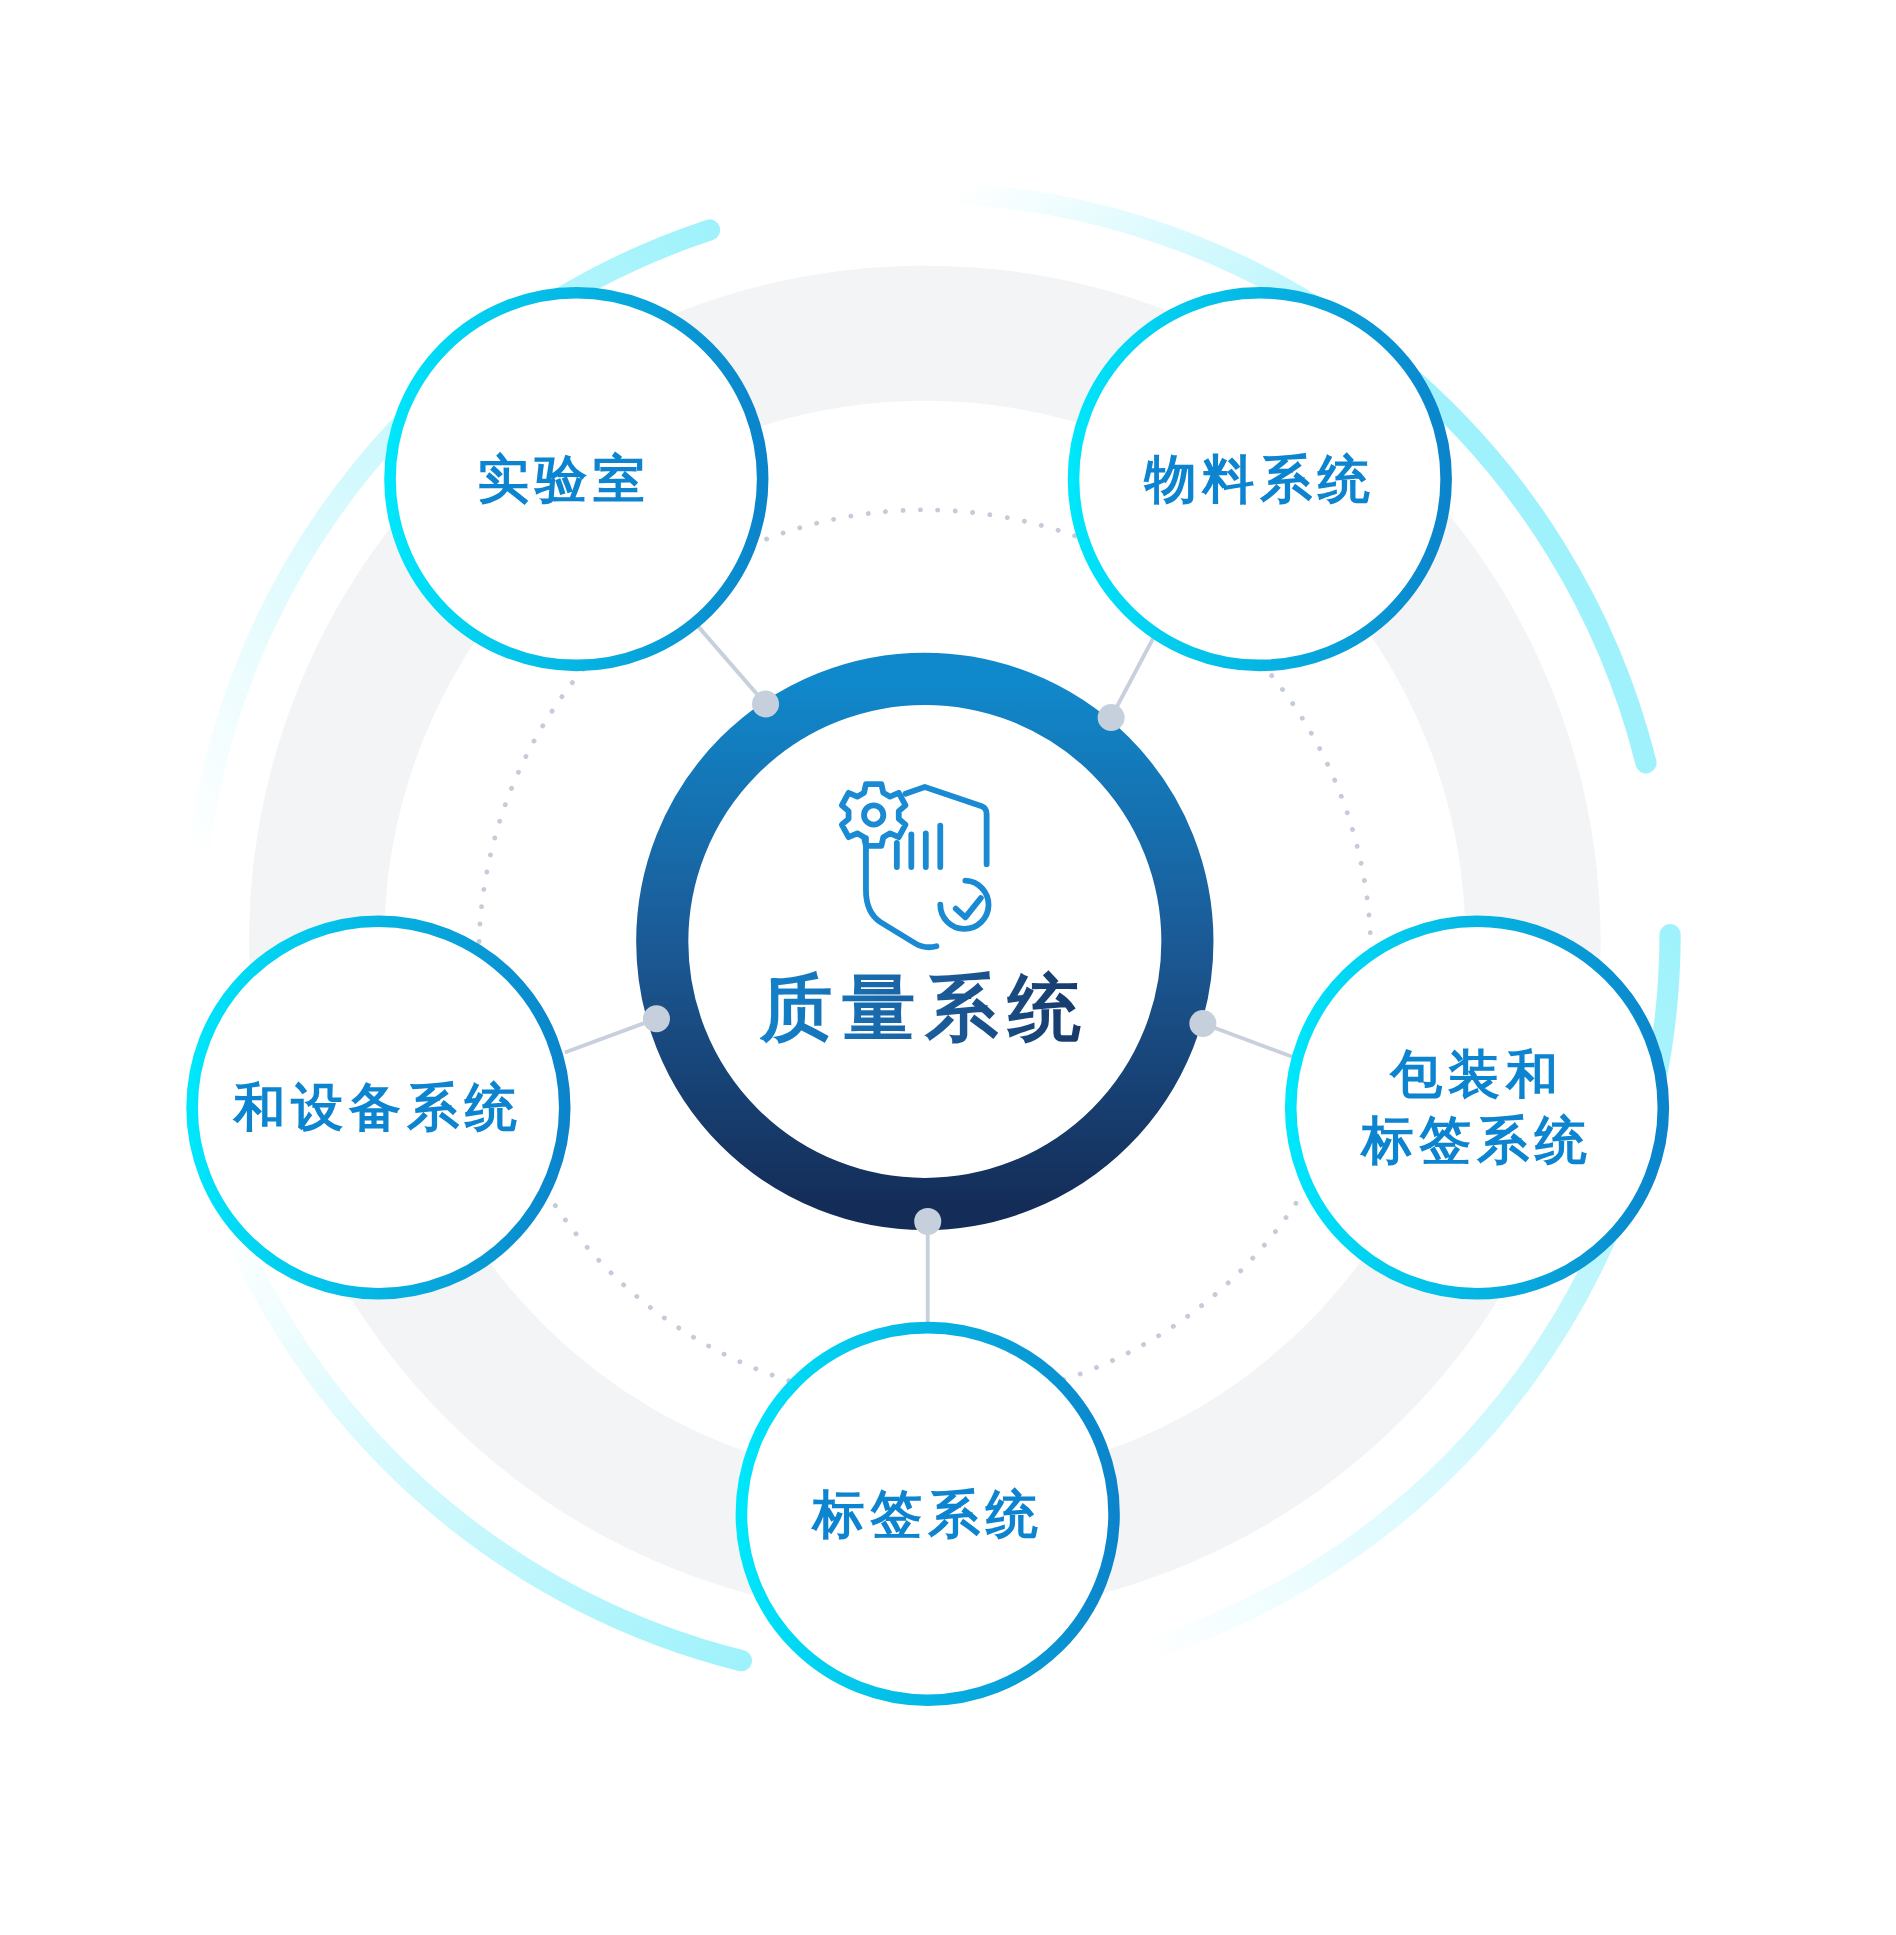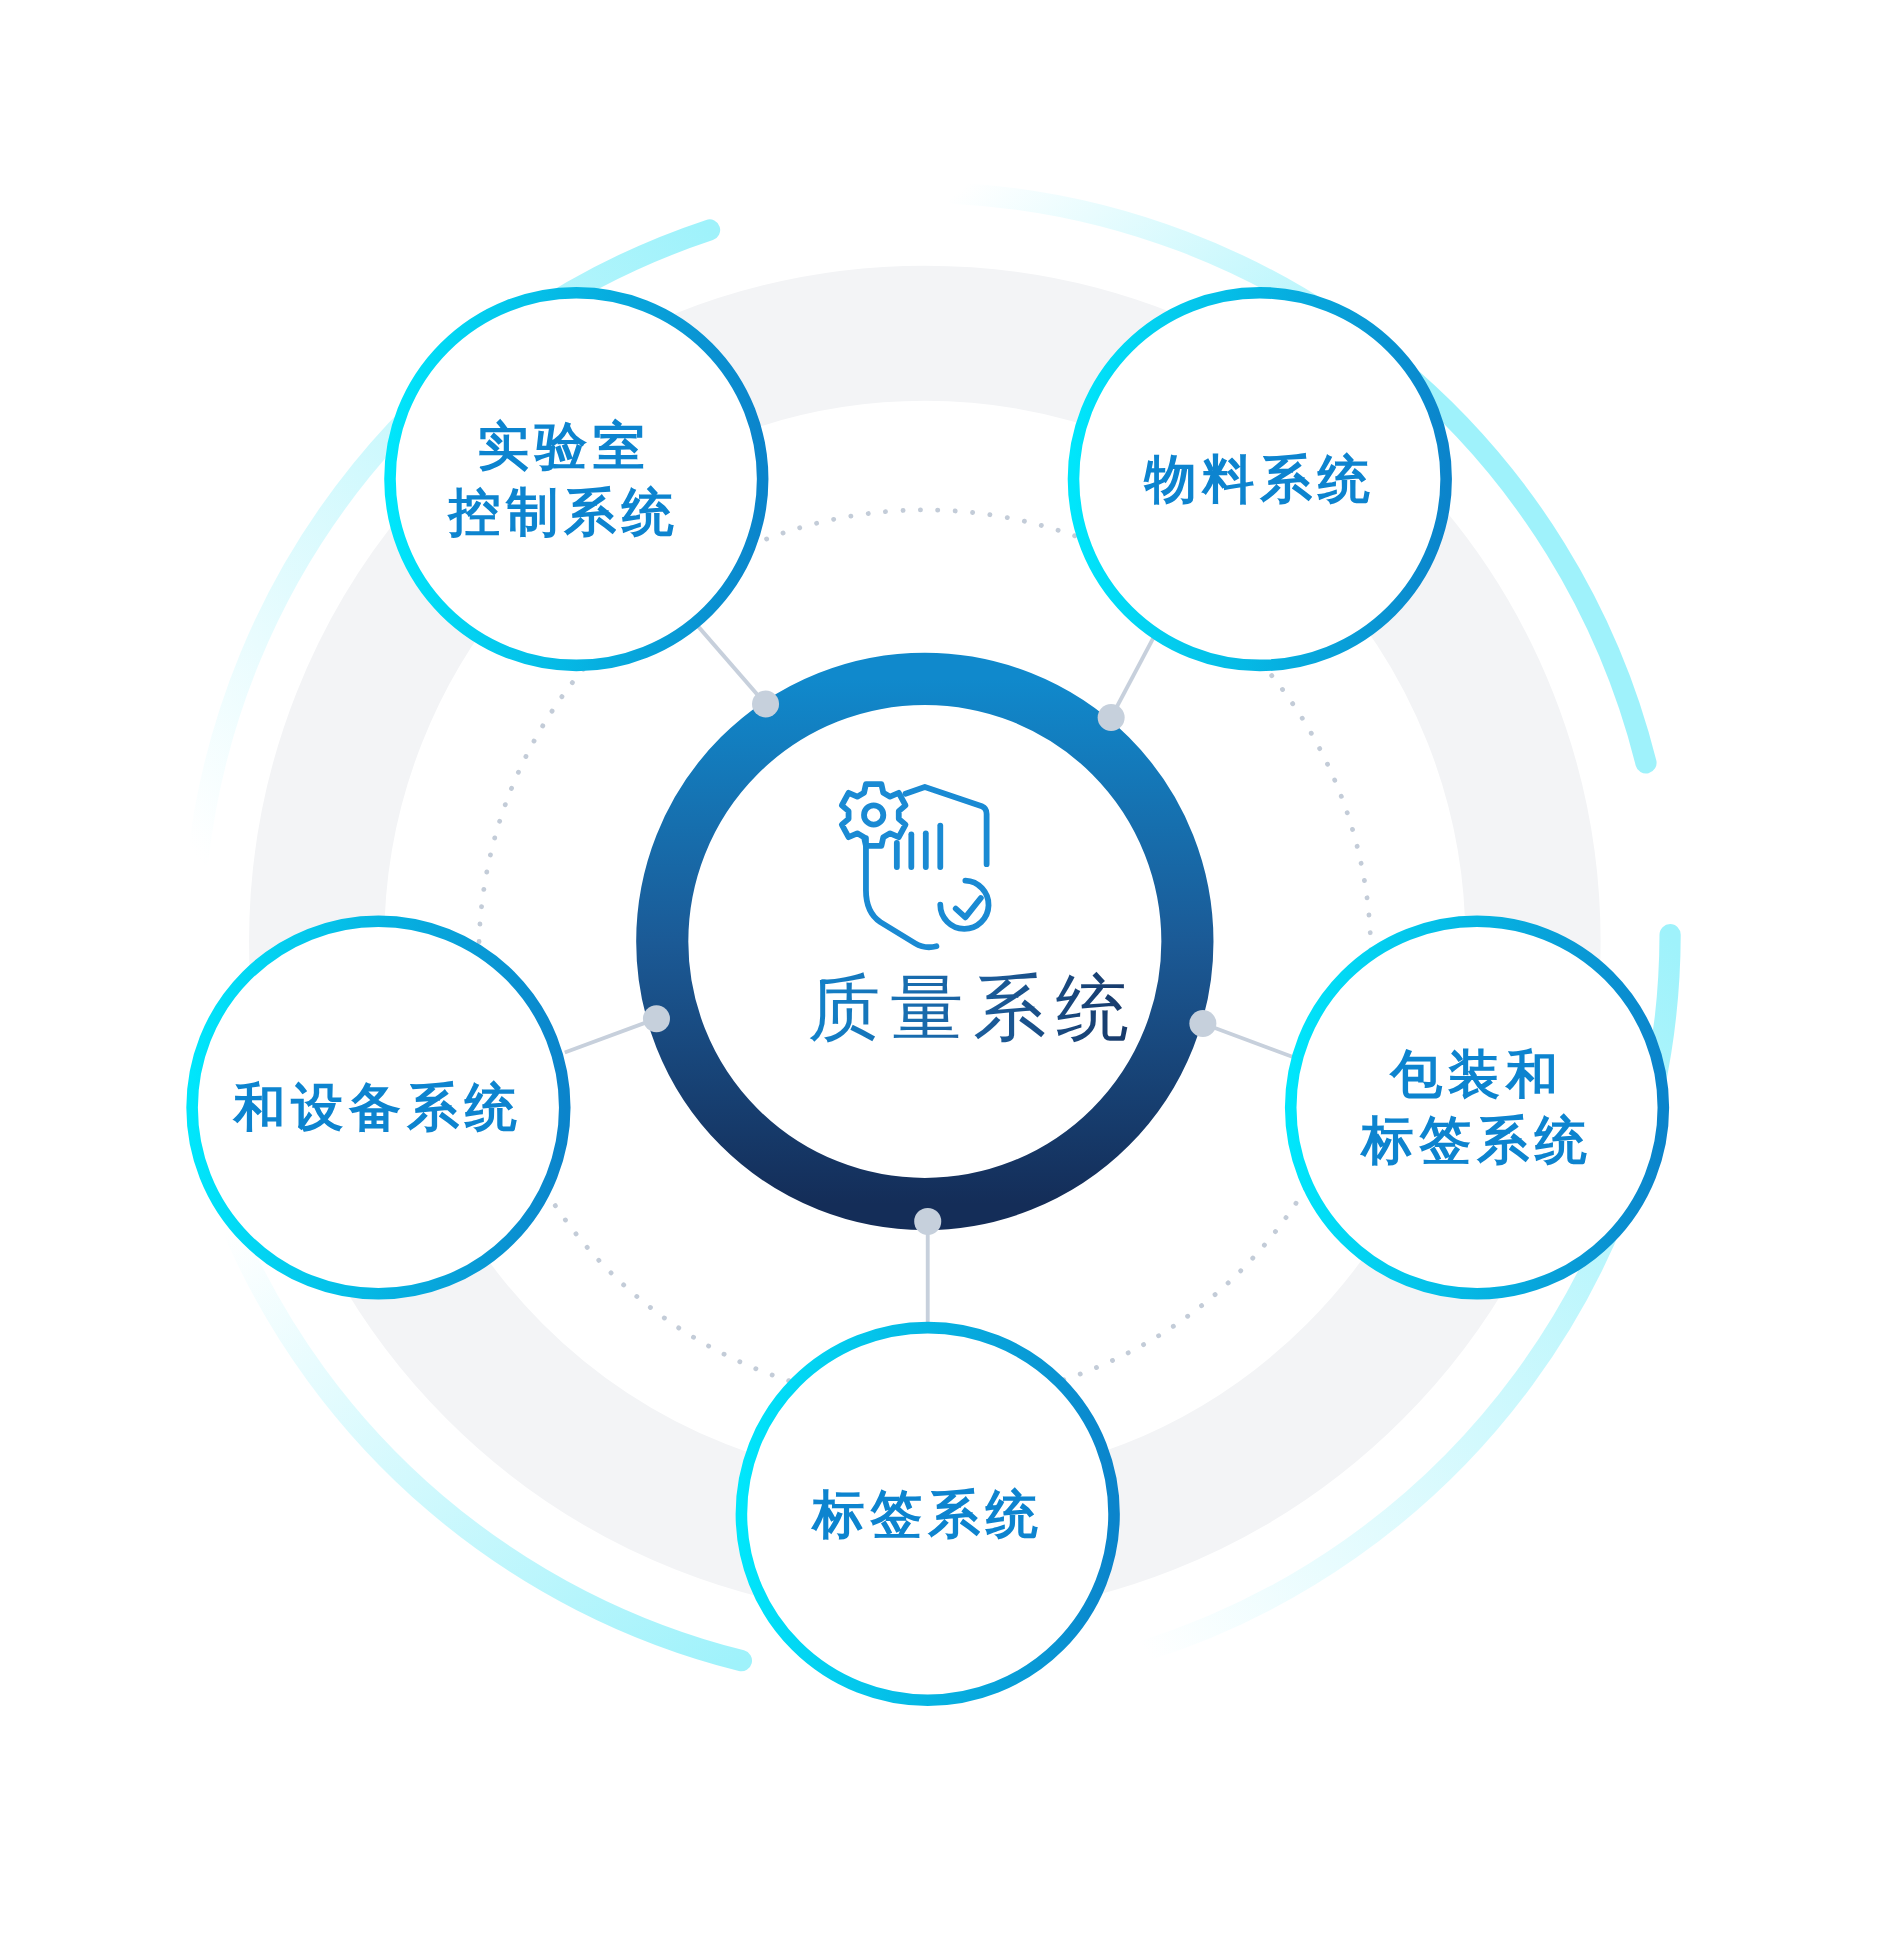--- a/index.html
+++ b/index.html
@@ -7,23 +7,23 @@
          font-family: "DejaVu Sans", "Liberation Sans", sans-serif; }
   #stage { position: absolute; left: 0; top: 0; width: 1896px; height: 1936px; }
   .node-label {
     position: absolute; display: flex; align-items: center; justify-content: center;
     flex-direction: column; text-align: center; font-weight: bold;
     color: #0d84cf; font-size: 52px; line-height: 66px; letter-spacing: 5.8px;
     width: 328px; height: 328px; margin-left: -164px; margin-top: -164px;
   }
   .center-label {
     position: absolute; left: 925px; top: 1009px; transform: translate(-50%, -50%);
-    font-size: 73px; font-weight: normal; letter-spacing: 9.7px; white-space: nowrap;
+    font-size: 73px; font-weight: bold; letter-spacing: 9.7px; white-space: nowrap;
     background: linear-gradient(90deg, #1283cb 0%, #1b5f9e 50%, #173766 100%);
-    -webkit-background-clip: text; background-clip: text; color: transparent; margin-left: 48px;
+    -webkit-background-clip: text; background-clip: text; color: transparent;
   }
 </style>
 </head>
 <body>
 
 <svg id="stage" width="1896" height="1936" viewBox="0 0 1964 2005" xmlns="http://www.w3.org/2000/svg">
   <defs>
     <linearGradient id="nodeRing" x1="0" y1="0" x2="1" y2="0">
       <stop offset="0" stop-color="#00e6fb"></stop>
       <stop offset="1" stop-color="#0b84cb"></stop>
@@ -112,21 +112,20 @@
     <circle cx="680" cy="1055" r="14"></circle>
     <circle cx="1246" cy="1060" r="14"></circle>
     <circle cx="961" cy="1265" r="14"></circle>
   </g>
 </svg>
 
 <div class="center-label">质量系统</div>
 
 <div class="node-label" style="left:564px; top:479px;">
   <div>实验室</div>
-  <div>控制系统</div>
 </div>
 <div class="node-label" style="left:1260px; top:479px;">
   <div>物料系统</div>
 </div>
 <div class="node-label" style="left:378px; top:1107px;">
   <div>和设备系统</div>
 </div>
 <div class="node-label" style="left:1477px; top:1107px;text-align:center;">
   <div>包装和</div>
   <div>标签系统</div>

